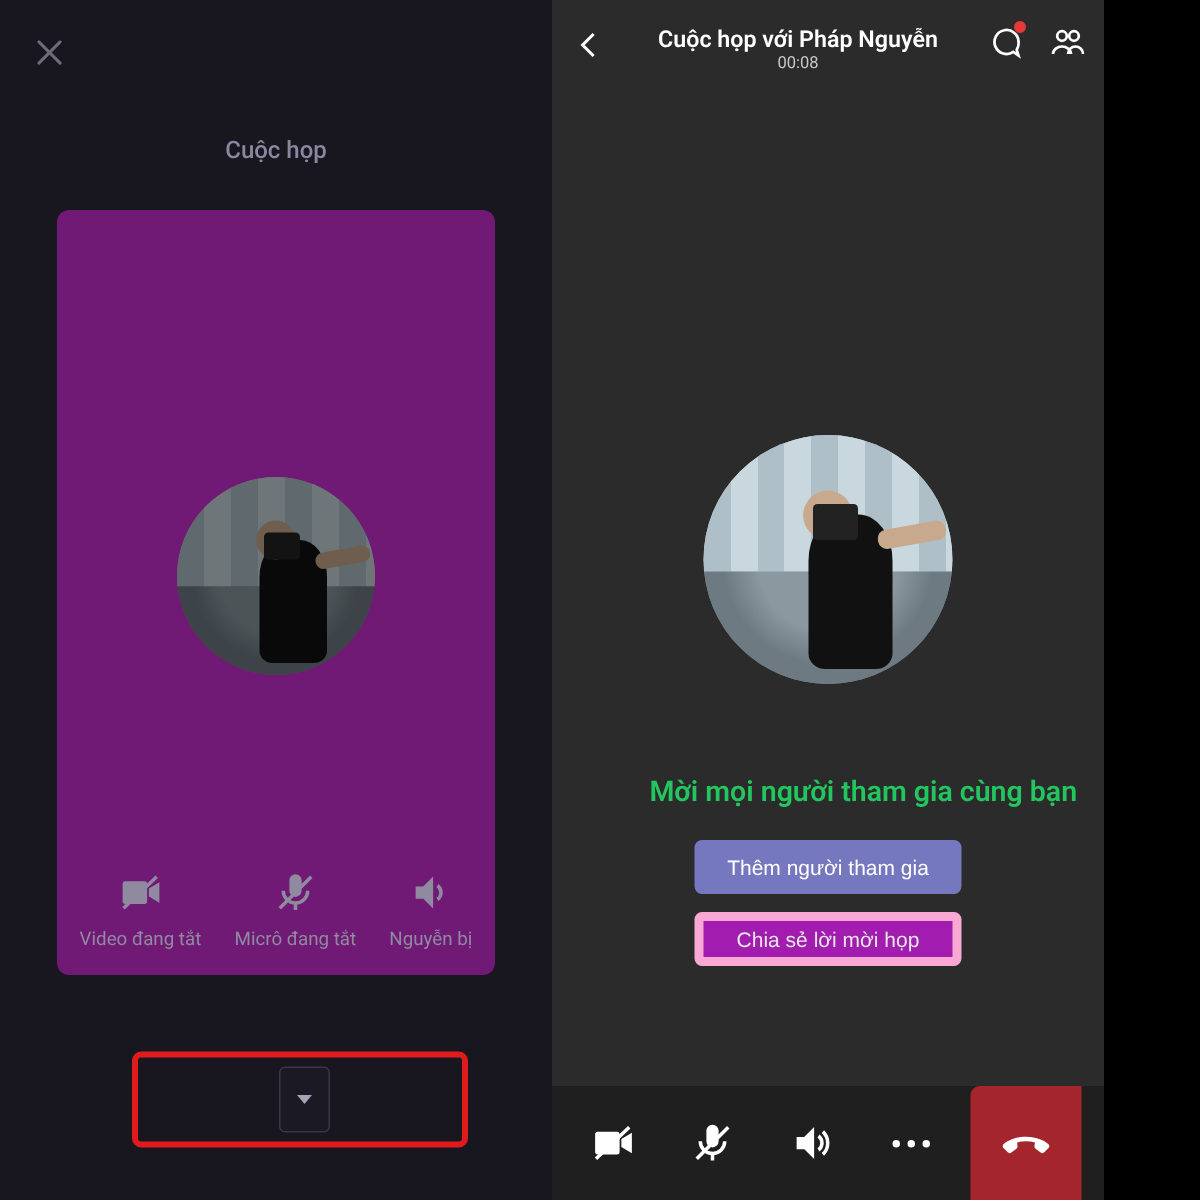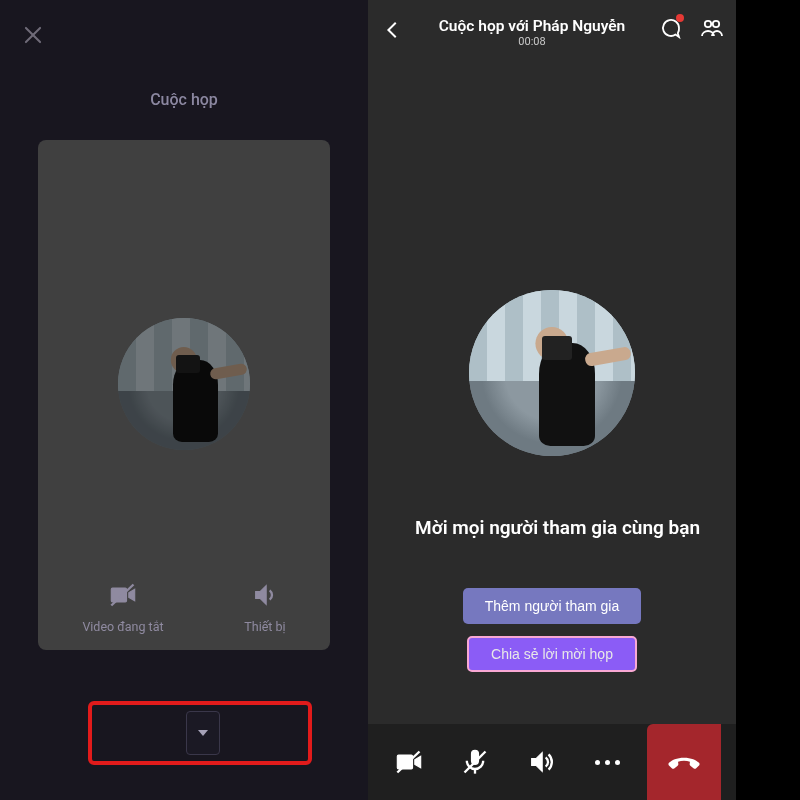--- a/index.html
+++ b/index.html
@@ -16,21 +16,21 @@
     content: ""; position: absolute; top: 50%; left: 0; width: 22px; height: 2px;
     background: #6f6b78; border-radius: 1px;
   }
   .close-x::before { transform: translateY(-50%) rotate(45deg); }
   .close-x::after  { transform: translateY(-50%) rotate(-45deg); }
 
   .left-title { position: absolute; top: 78px; left: 0; right: 0; text-align: center;
     color: #8b87a0; font-size: 16px; font-weight: 500; margin-top: 12px; }
 
   .preview-card { position: absolute; top: 140px; left: 38px; right: 38px; height: 510px;
-    background: #404040; border-radius: 8px; }
+    background: #701a75; border-radius: 8px; }
 
   .avatar { position: absolute; width: 132px; height: 132px; border-radius: 50%;
     left: 50%; transform: translateX(-50%); top: 178px; overflow: hidden;
     background: linear-gradient(#b7cbd5 0 55%, #7a8790 55% 100%); filter: brightness(0.55); }
   .avatar-right { top: 290px; width: 166px; height: 166px; filter: none; }
   
   .av-bg-stripe { position:absolute; top:0; left:0; right:0; height:55%;
     background: repeating-linear-gradient(90deg,#aebfc7 0 18px,#c9d7de 18px 36px); }
   .av-road { position:absolute; bottom:0; left:0; right:0; height:45%;
     background: radial-gradient(circle at 50% -10%, #8c98a0 0 40%, #6e7a82 60%); }
@@ -67,29 +67,29 @@
   .r-back svg { width:22px; height:22px; stroke:#fff; fill:none; stroke-width:2.2; }
   .r-title-block { flex:1; text-align:center; margin-top:4px; }
   .r-title { font-size:15.5px; font-weight:600; }
   .r-timer { font-size:11px; color:#c9c9c9; margin-top:0; }
   .r-hicons { display:flex; gap:18px; align-items:center; }
   .r-hicons svg { width:24px; height:24px; stroke:#fff; fill:none; stroke-width:1.8; }
   .chat-wrap { position:relative; }
   .red-dot { position:absolute; top:-2px; right:-2px; width:8px; height:8px;
     background:#e53935; border-radius:50%; }
 
-  .invite-headline { position:absolute; top:516px; left:0; right:0; 
-    color:#ffffff; font-size:19px; font-weight:600;margin-left:47px; }
-
-  .r-buttons { position:absolute; top:588px; left:0; right:0; display:flex;
+  .invite-headline { position:absolute; top:516px; left:0; right:0; text-align:center;
+    color:#22c55e; font-size:19px; font-weight:600;margin-left:47px; }
+
+  .r-buttons { position:absolute; top:560px; left:0; right:0; display:flex;
     flex-direction:column; align-items:center; gap:12px; }
   .pill { height:36px; padding:0 22px; border-radius:5px; font-size:14px; display:flex;
     align-items:center; justify-content:center; }
   .pill-primary { background:#7678bf; color:#fff; border:none; }
-  .pill-secondary { background:#8b5cf6; color:#e8e8e8; border:2px solid #f9a8d4; }
+  .pill-secondary { background:#a21caf; color:#e8e8e8; border:6px solid #f9a8d4; }
 
   .r-bottom { position:absolute; left:0; right:0; bottom:0; height:76px;
     background:#1f1f1f; display:flex; align-items:center; justify-content:space-around;
     padding:0 8px; }
   .rb-btn { width:52px; height:52px; display:flex; align-items:center; justify-content:center; }
   .rb-btn svg { width:28px; height:28px; fill:#fff; stroke:#fff; }
   .hangup { width:74px; height:76px; background:#a4262c; border-radius:6px 0 0 0;
     display:flex; align-items:center; justify-content:center; }
   .hangup svg { width:34px; height:34px; fill:#fff; }
 
@@ -116,24 +116,33 @@
     <div class="control-row">
       <div class="ctrl">
         <svg viewBox="0 0 24 24">
             <path d="M3 6h11a1 1 0 0 1 1 1v10a1 1 0 0 1-1 1H3a1 1 0 0 1-1-1V7a1 1 0 0 1 1-1zm14 4 5-3v10l-5-3z"></path>
             <line x1="2" y1="21" x2="21" y2="3" stroke-width="2"></line>
           </svg>
         <span>Video đang tắt</span>
       </div>
       <div class="ctrl">
         <svg viewBox="0 0 24 24">
+            <path d="M12 2a3 3 0 0 1 3 3v6a3 3 0 0 1-6 0V5a3 3 0 0 1 3-3z"></path>
+            <path d="M5 11a7 7 0 0 0 14 0" fill="none" stroke-width="2"></path>
+            <line x1="12" y1="18" x2="12" y2="22" stroke-width="2"></line>
+            <line x1="3" y1="21" x2="21" y2="3" stroke-width="2"></line>
+          </svg>
+        <span>Micrô đang tắt</span>
+      </div>
+      <div class="ctrl">
+        <svg viewBox="0 0 24 24">
             <path d="M4 9h4l5-5v16l-5-5H4z"></path>
             <path d="M16 8a5 5 0 0 1 0 8" fill="none" stroke-width="2"></path>
           </svg>
-        <span>Thiết bị</span>
+        <span>Nguyễn bị</span>
       </div>
     </div>
   </div>
 
   <div class="join-wrap">
     <div class="join-more">
       <div class="chev"></div>
     </div>
   </div>
 </div>

